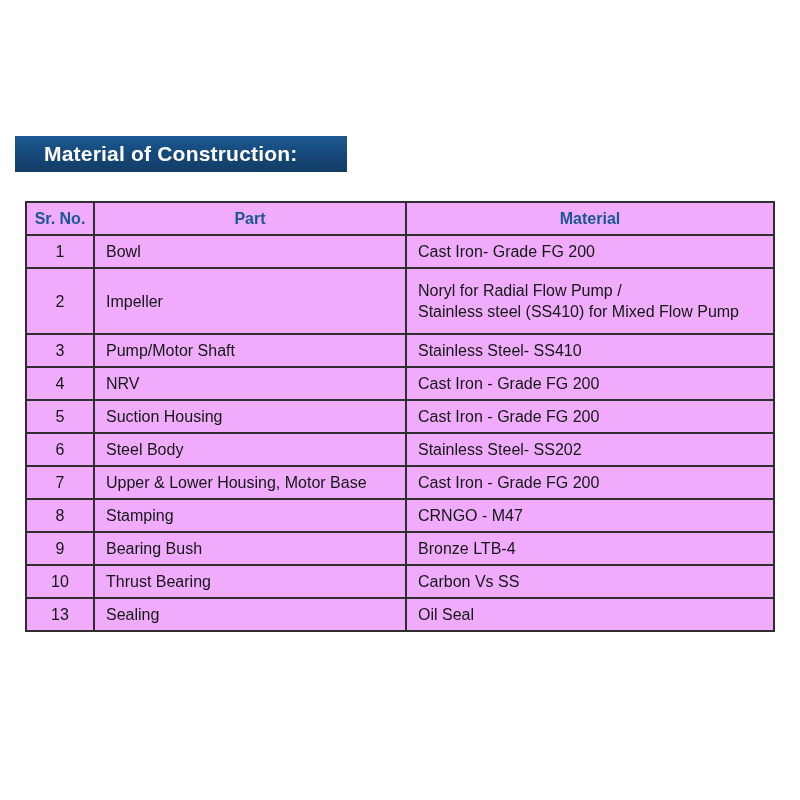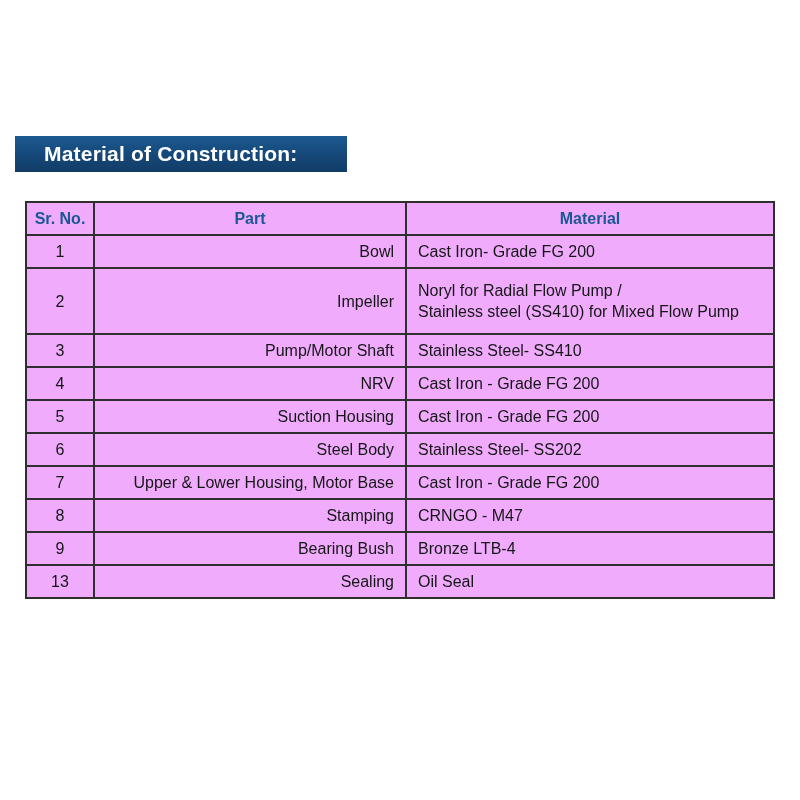--- a/index.html
+++ b/index.html
@@ -55,21 +55,21 @@
     padding:4px 6px;
     height:23px;
   }
   table.materials td{
     color:var(--body-text);
     font-size:16px;
     line-height:21px;
     padding:5px 11px;
   }
   td.c-sr{text-align:center;padding-left:2px;padding-right:2px;}
-  td.c-part{text-align:right;}
+  td.c-part{text-align:left;}
   td.c-mat{text-align:left;white-space:pre-line;}
   tr.tall td{padding-top:11px;padding-bottom:11px;}
 </style>
 </head>
 <body>
 
 <div class="banner">
   <span class="banner-text">Material of Construction:</span>
 </div>
 
@@ -127,18 +127,23 @@
       <td class="c-sr">8</td>
       <td class="c-part">Stamping</td>
       <td class="c-mat">CRNGO - M47</td>
     </tr>
     <tr>
       <td class="c-sr">9</td>
       <td class="c-part">Bearing Bush</td>
       <td class="c-mat">Bronze LTB-4</td>
     </tr>
     <tr>
+      <td class="c-sr">10</td>
+      <td class="c-part">Thrust Bearing</td>
+      <td class="c-mat">Carbon Vs SS</td>
+    </tr>
+    <tr>
       <td class="c-sr">13</td>
       <td class="c-part">Sealing</td>
       <td class="c-mat">Oil Seal</td>
     </tr>
   </tbody>
 </table>
 
 </body></html>

